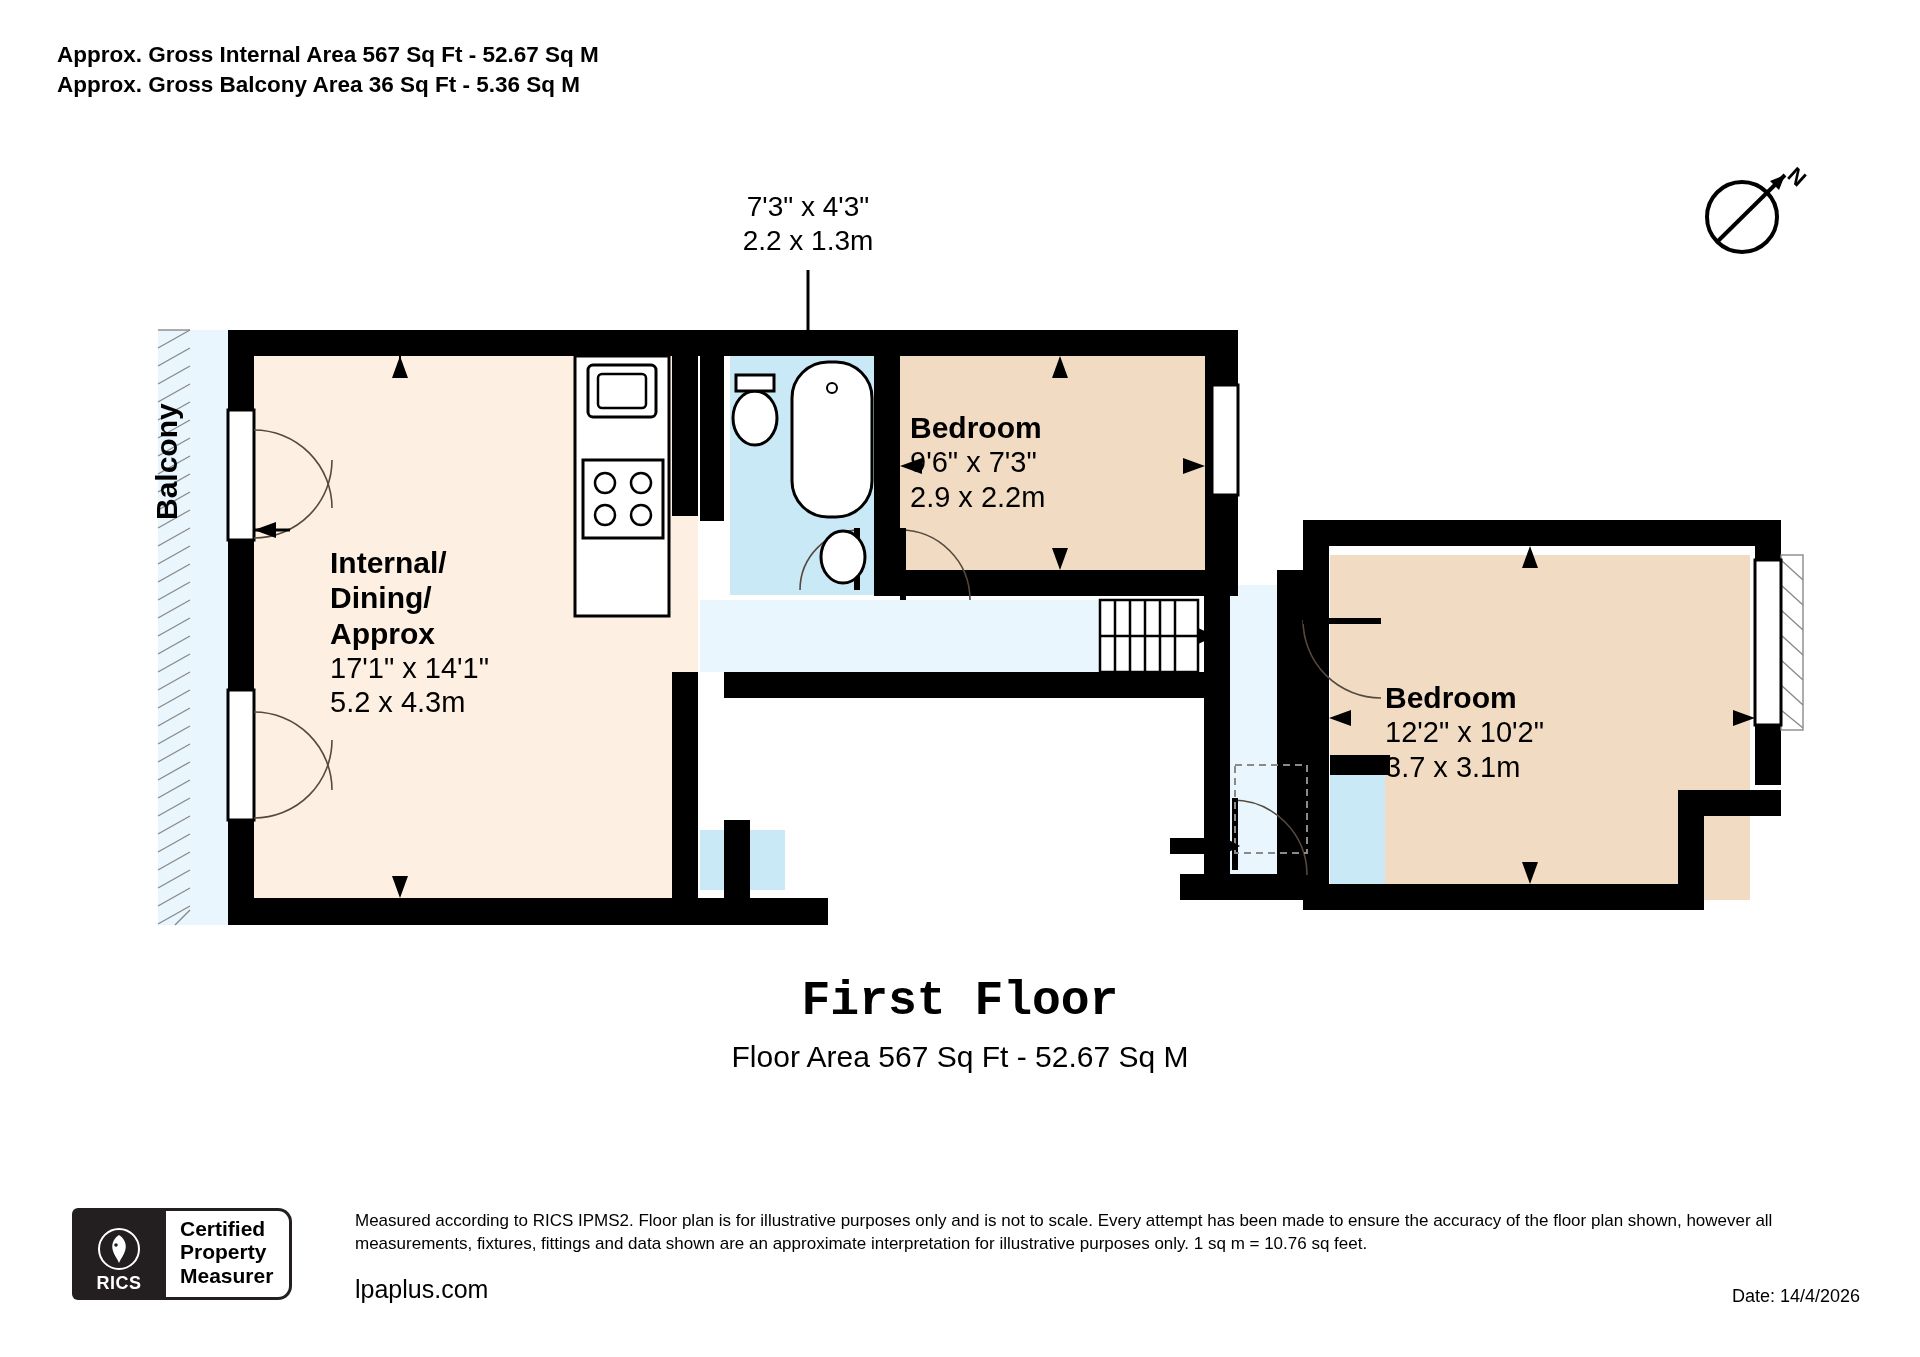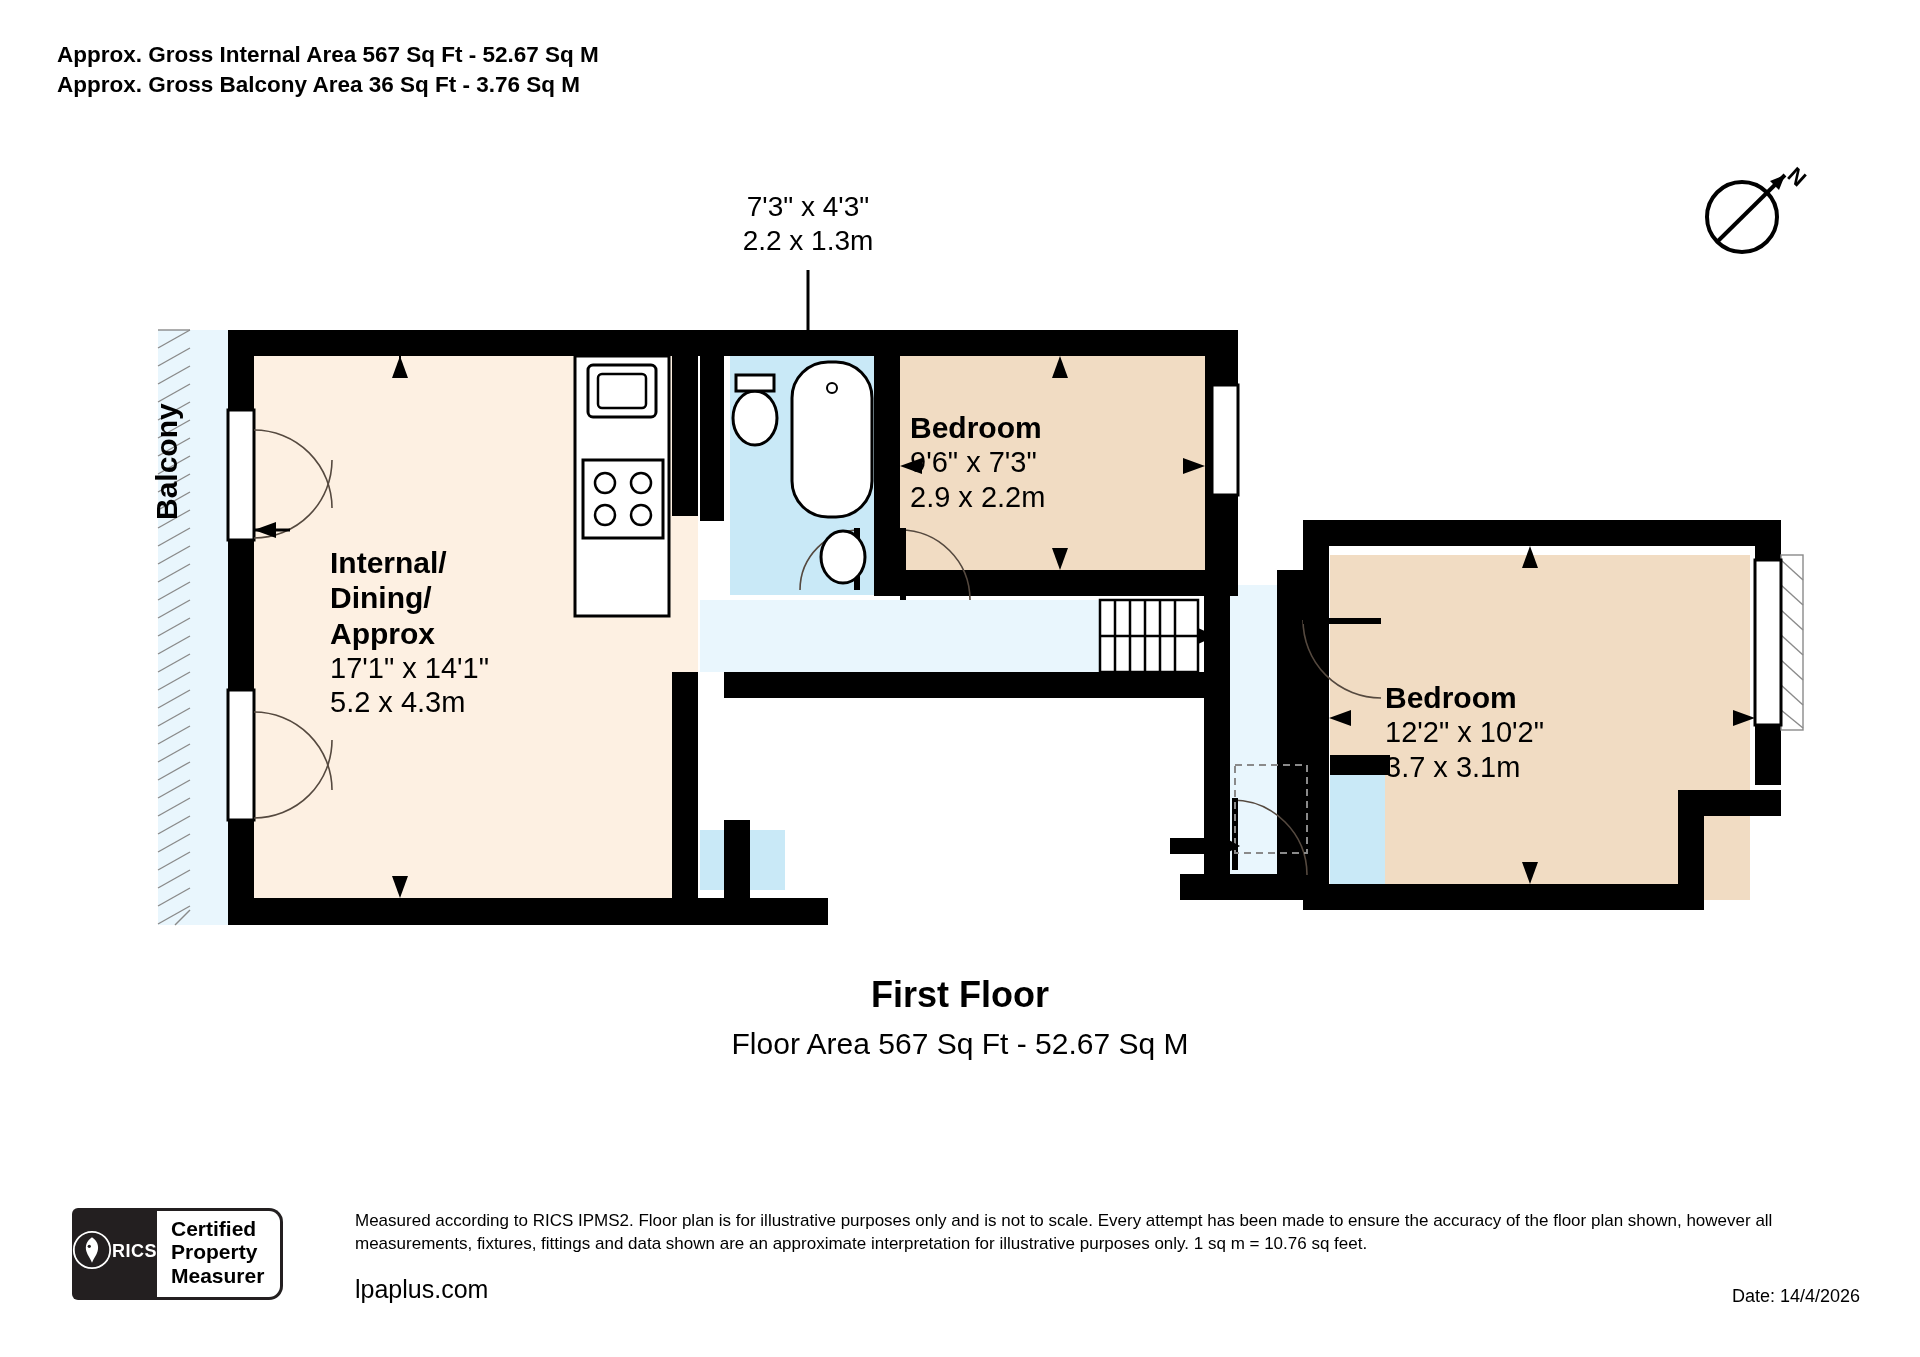--- a/index.html
+++ b/index.html
@@ -92,24 +92,25 @@
 
   
   #floor-caption {
     position: absolute;
     left: 0;
     top: 975px;
     width: 1920px;
     text-align: center;
   }
   #floor-name {
-    font-size: 36px;
+    font-size: 48px;
     font-weight: bold;
     line-height: 1.1;
     margin: 0;
+    font-family: Liberation Mono, monospace;
   }
   #floor-area {
     font-size: 30px;
     font-weight: 400;
     margin-top: 12px;
   }
 
   
   #footer {
     position: absolute;
@@ -120,25 +121,25 @@
   }
   #rics-logo {
     position: absolute;
     left: 72px;
     top: 18px;
     display: flex;
     align-items: stretch;
     height: 92px;
   }
   #rics-mark {
-    width: 85px;
+    width: 94px;
     background: #231f20;
     border-radius: 6px 0 0 6px;
     display: flex;
-    flex-direction: row;
+    flex-direction: column;
     align-items: center;
     justify-content: flex-end;
     padding-bottom: 6px;
     box-sizing: border-box;
   }
   #rics-lion {
     width: 44px;
     height: 44px;
     margin-bottom: 2px;
   }
@@ -183,21 +184,21 @@
     right: 60px;
     top: 96px;
     font-size: 18px;
   }
 </style>
 </head>
 <body>
 
 <div id="header">
   <div class="subline">Approx. Gross Internal Area 567 Sq Ft - 52.67 Sq M</div>
-  <div class="subline">Approx. Gross Balcony Area 36 Sq Ft - 3.76 Sq M</div>
+  <div class="subline">Approx. Gross Balcony Area 36 Sq Ft - 5.36 Sq M</div>
 </div>
 
 <div id="compass">
   <svg width="120" height="110" viewBox="0 0 120 110">
     <circle cx="52" cy="62" r="35" fill="none" stroke="#000" stroke-width="4"></circle>
     <line x1="27" y1="87" x2="95" y2="20" stroke="#000" stroke-width="4"></line>
     <polygon points="95,20 80,26 89,35" fill="#000"></polygon>
     <text x="96" y="22" font-family="Liberation Sans, sans-serif" font-size="22" font-weight="bold" transform="rotate(42 96 22)">N</text>
   </svg>
 </div>

